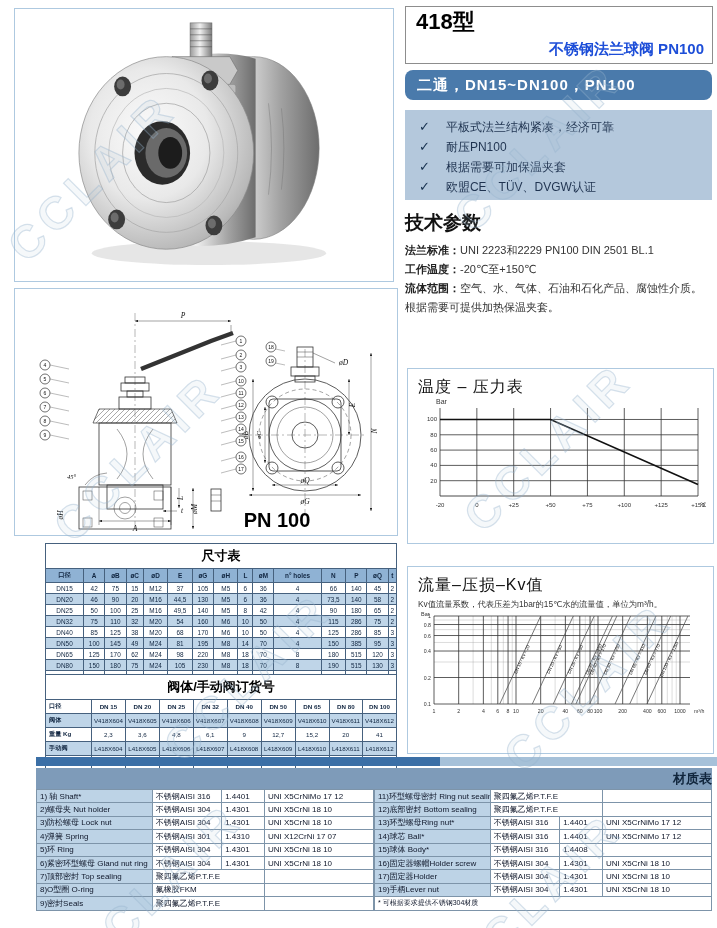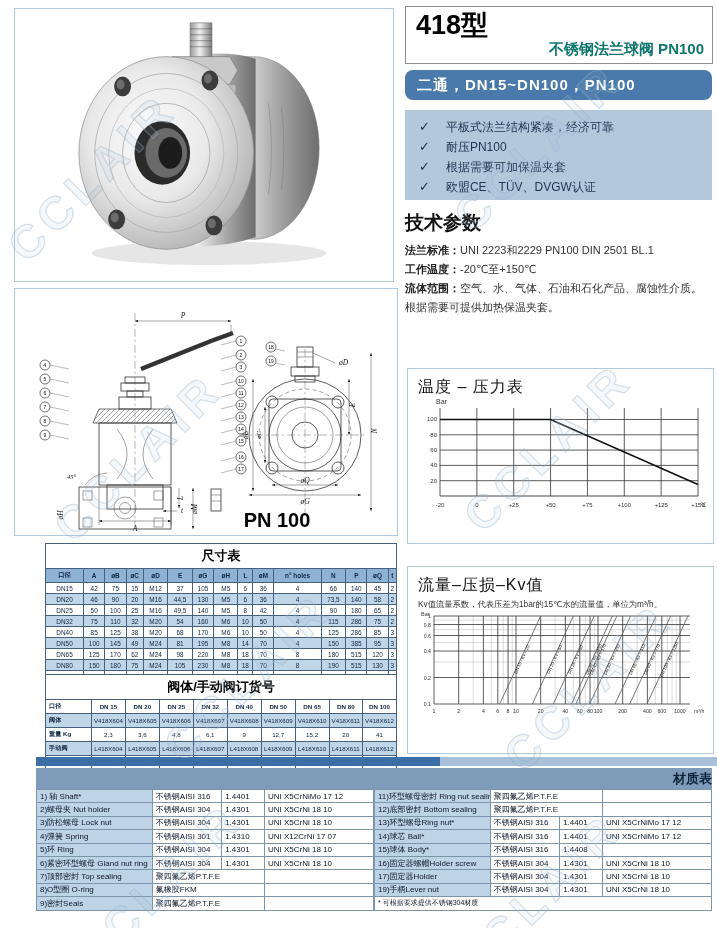--- a/index.html
+++ b/index.html
@@ -7,22 +7,22 @@
          font-family:"Liberation Sans","DejaVu Sans",sans-serif;color:#222;}
   .abs{position:absolute;}
   
   .wm{position:absolute;z-index:30;pointer-events:none;font-weight:bold;font-size:46px;
       letter-spacing:7px;color:rgba(160,185,210,0.10);-webkit-text-stroke:1.2px rgba(150,178,204,0.38);
       transform:rotate(-45deg);white-space:nowrap;}
   
   .photo-box{left:14px;top:8px;width:378px;height:272px;border:1px solid #aec9e0;background:#fff;}
   .draw-box{left:14px;top:288px;width:382px;height:246px;border:1px solid #aec9e0;background:#fff;}
   .title-box{left:405px;top:6px;width:306px;height:56px;border:1px solid #8d8d8d;background:#fff;}
-  .model{position:absolute;left:10px;top:0px;font-size:27px;font-weight:900;color:#000;}
-  .subtitle{position:absolute;right:8px;bottom:4px;font-size:15px;font-weight:bold;color:#0f766e;}
+  .model{position:absolute;left:10px;top:0px;font-size:22px;font-weight:900;color:#000;}
+  .subtitle{position:absolute;right:8px;bottom:4px;font-size:15px;font-weight:bold;color:#1d4ed8;}
   .banner{left:405px;top:70px;width:307px;height:30px;background:#4a7aab;color:#fff;
           font-size:15px;font-weight:bold;line-height:30px;padding-left:12px;box-sizing:border-box;letter-spacing:1px;border-radius:8px;}
   .features{left:405px;top:110px;width:307px;height:90px;background:#b4c8dc;box-sizing:border-box;
             padding:7px 0 0 14px;}
   .feat-row{display:flex;gap:16px;font-size:12px;line-height:20px;color:#1f3350;}
   .check{font-weight:900;color:#16304e;font-size:13px;}
   .tech{left:405px;top:210px;width:307px;font-size:11px;color:#333;}
   .tech-title{font-size:19px;font-weight:bold;color:#111;margin-bottom:7px;}
   .tech-row{margin:4px 0;}
   .tech-row b{color:#222;}

